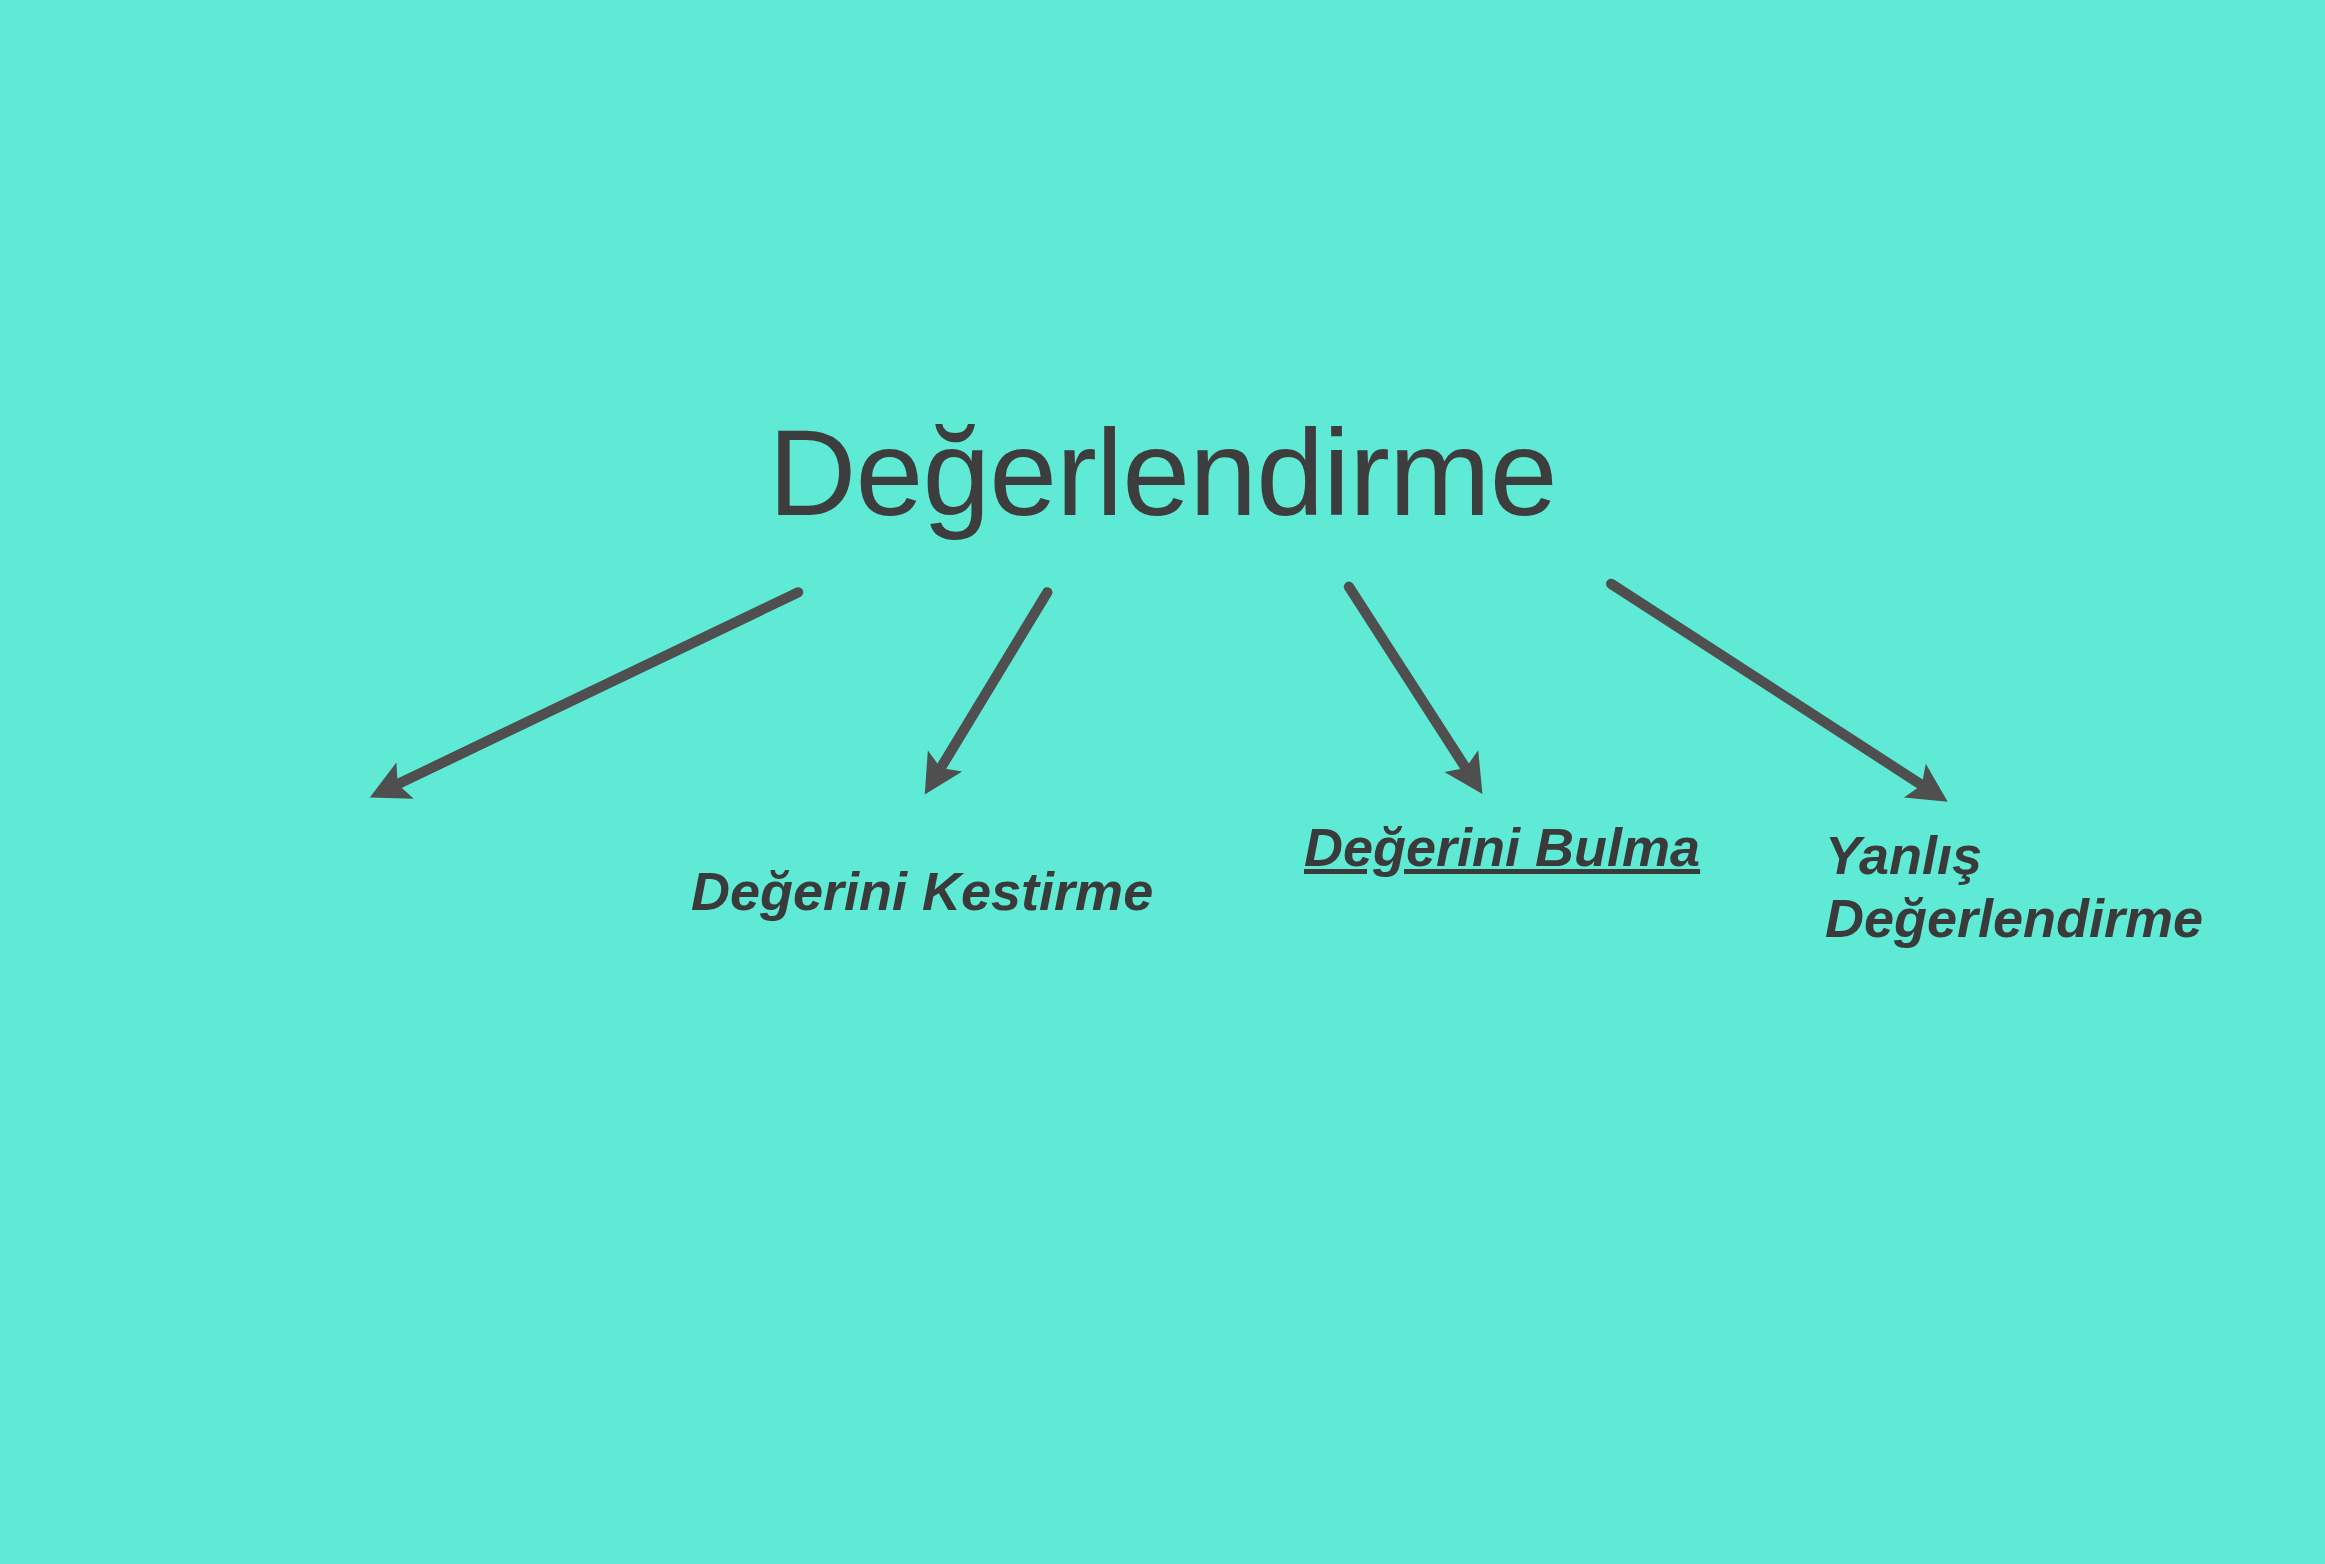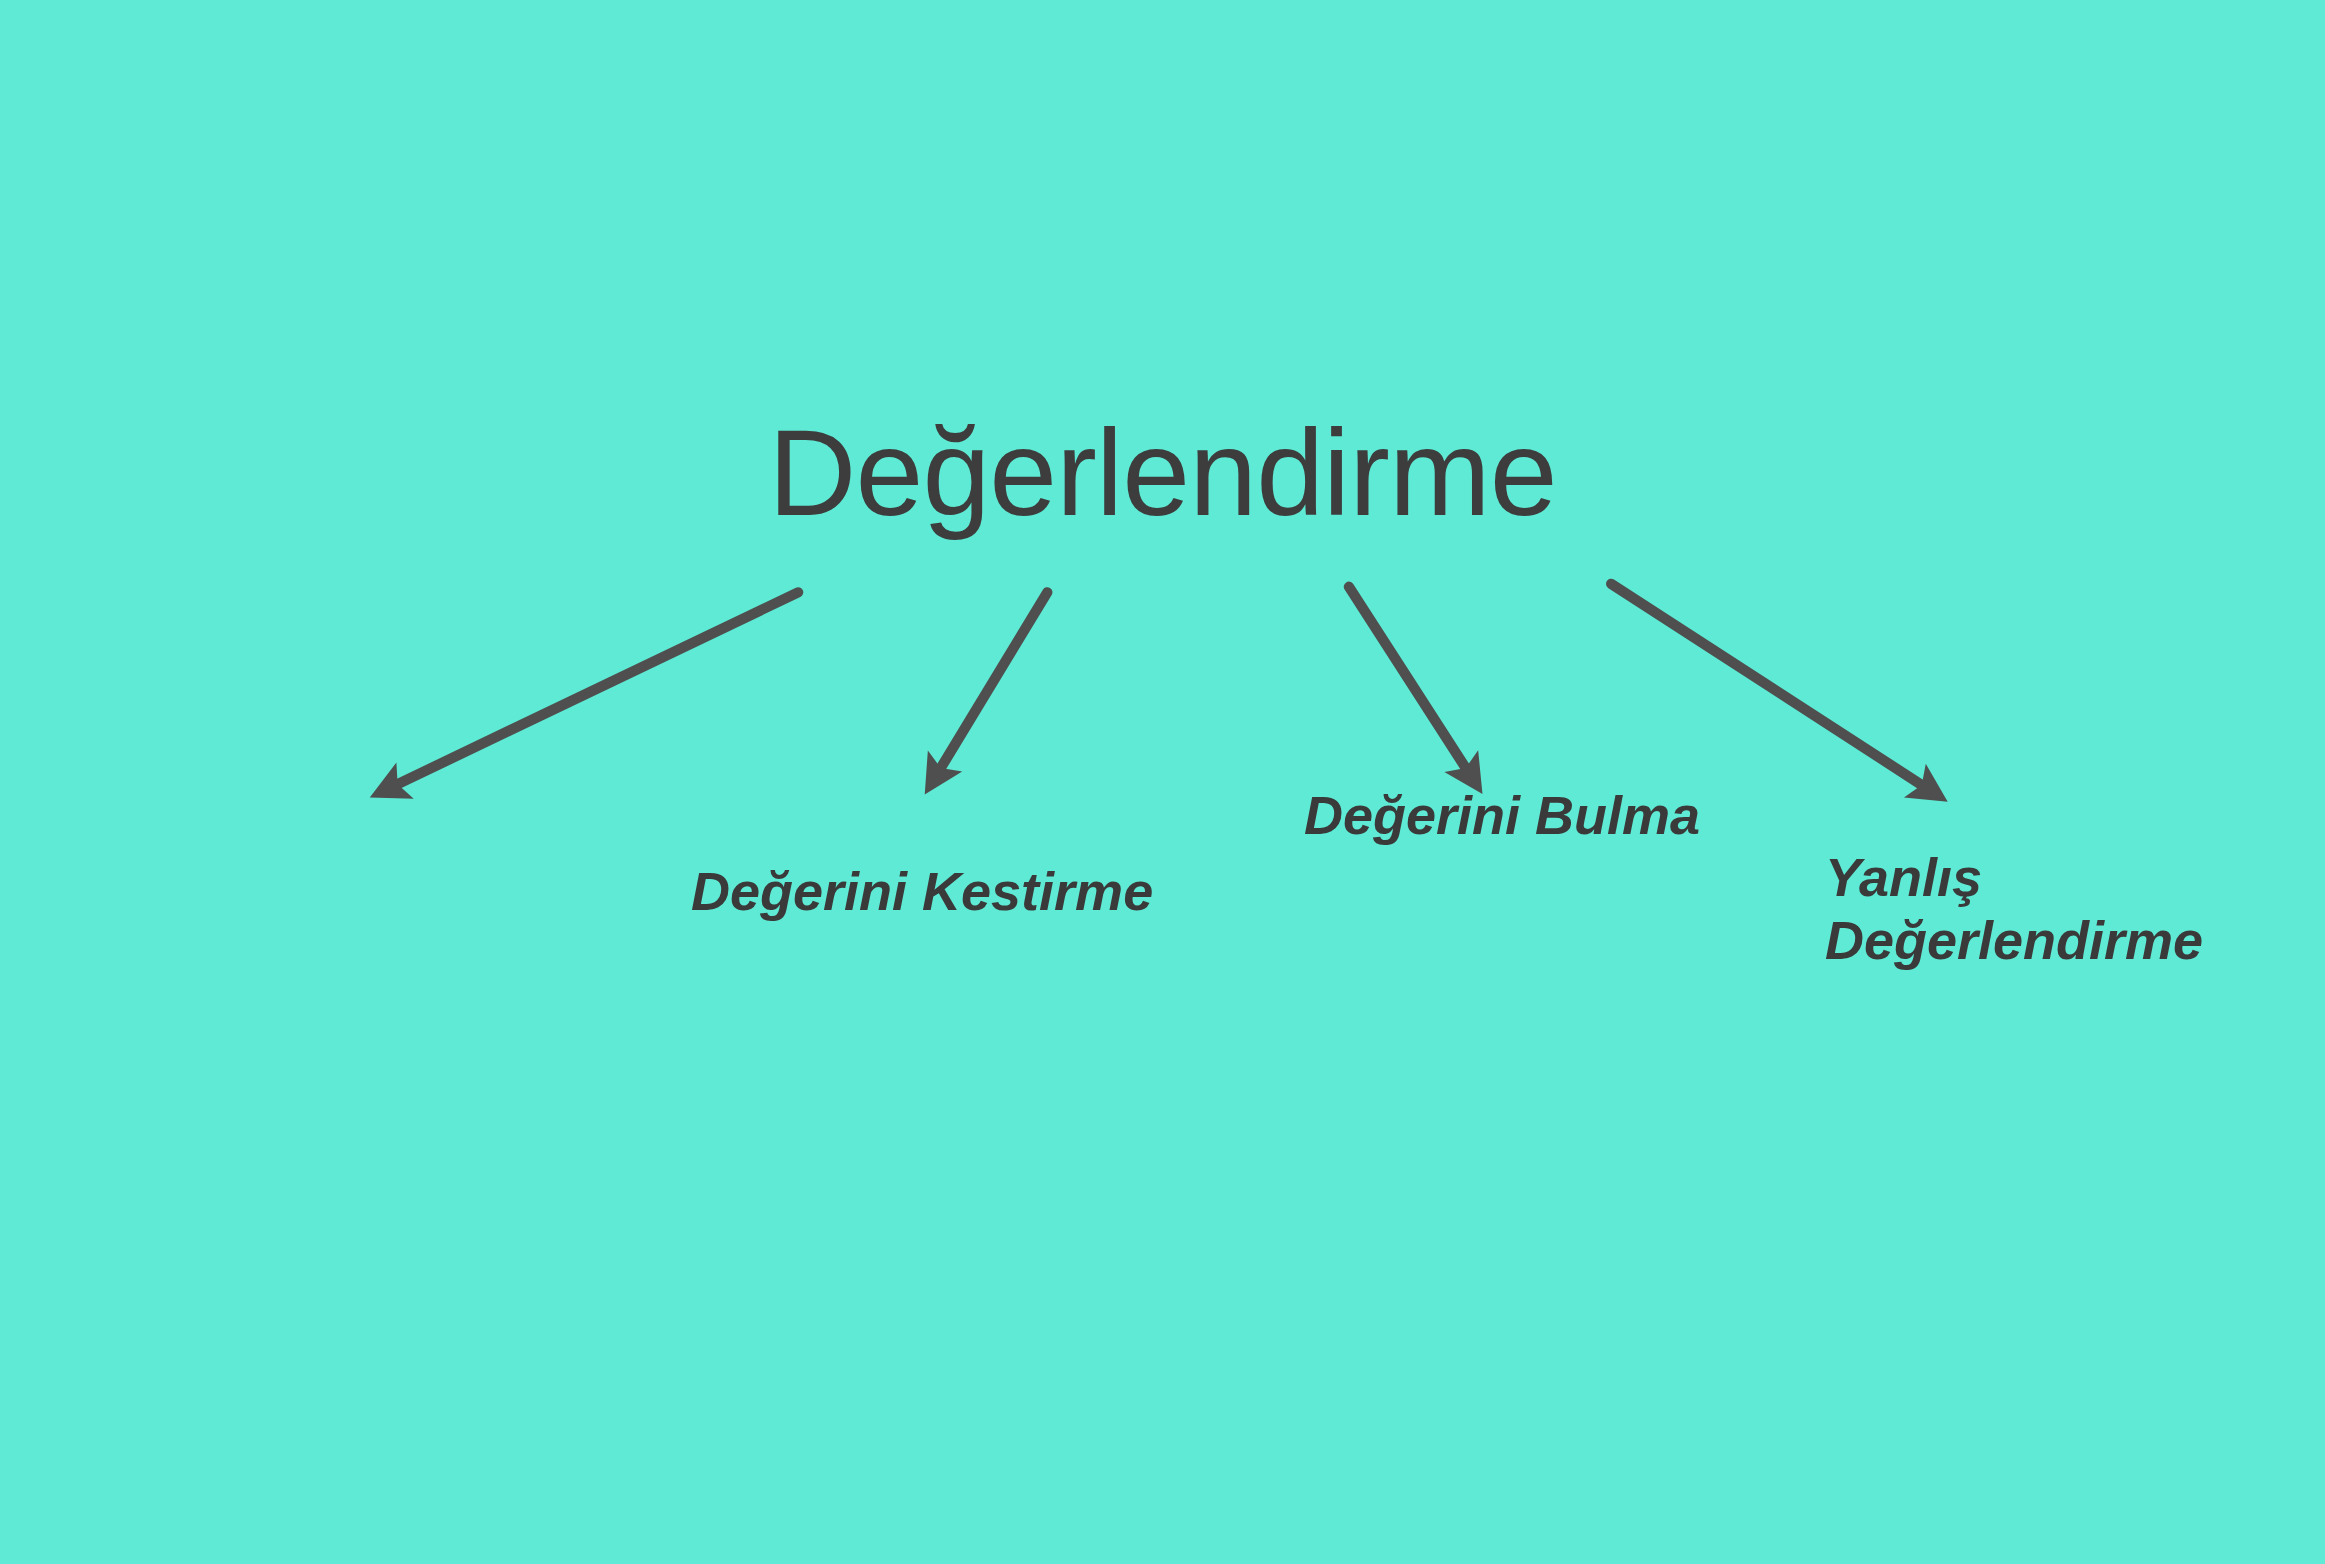--- a/index.html
+++ b/index.html
@@ -46,22 +46,22 @@
     font-family: "Liberation Sans", sans-serif;
     font-size: 54px;
     font-weight: 700;
     font-style: italic;
     line-height: 1.17;
     color: #3a3a3a;
     white-space: pre-line;
   }
   .leaf-1 { left: 118px;  top: 832px; }
   .leaf-2 { left: 691px;  top: 860px; }
-  .leaf-3 { left: 1304px; top: 784px; }
-  .leaf-4 { left: 1825px; top: 846px; }
+  .leaf-3 { left: 1304px; top: 816px; text-decoration: underline; }
+  .leaf-4 { left: 1825px; top: 824px; }
 </style>
 </head>
 <body>
 
 <div id="stage">
 
   <svg id="arrow-layer" viewBox="0 0 2482 1670">
     <defs>
       <marker id="head" markerWidth="4.2" markerHeight="4.2" refX="1.05" refY="2.1" orient="auto" markerUnits="strokeWidth">
         <path d="M 0.2 0.15 L 4.0 2.1 L 0.2 4.05 L 1.0 2.1 Z" fill="#4f4f4f"></path>

